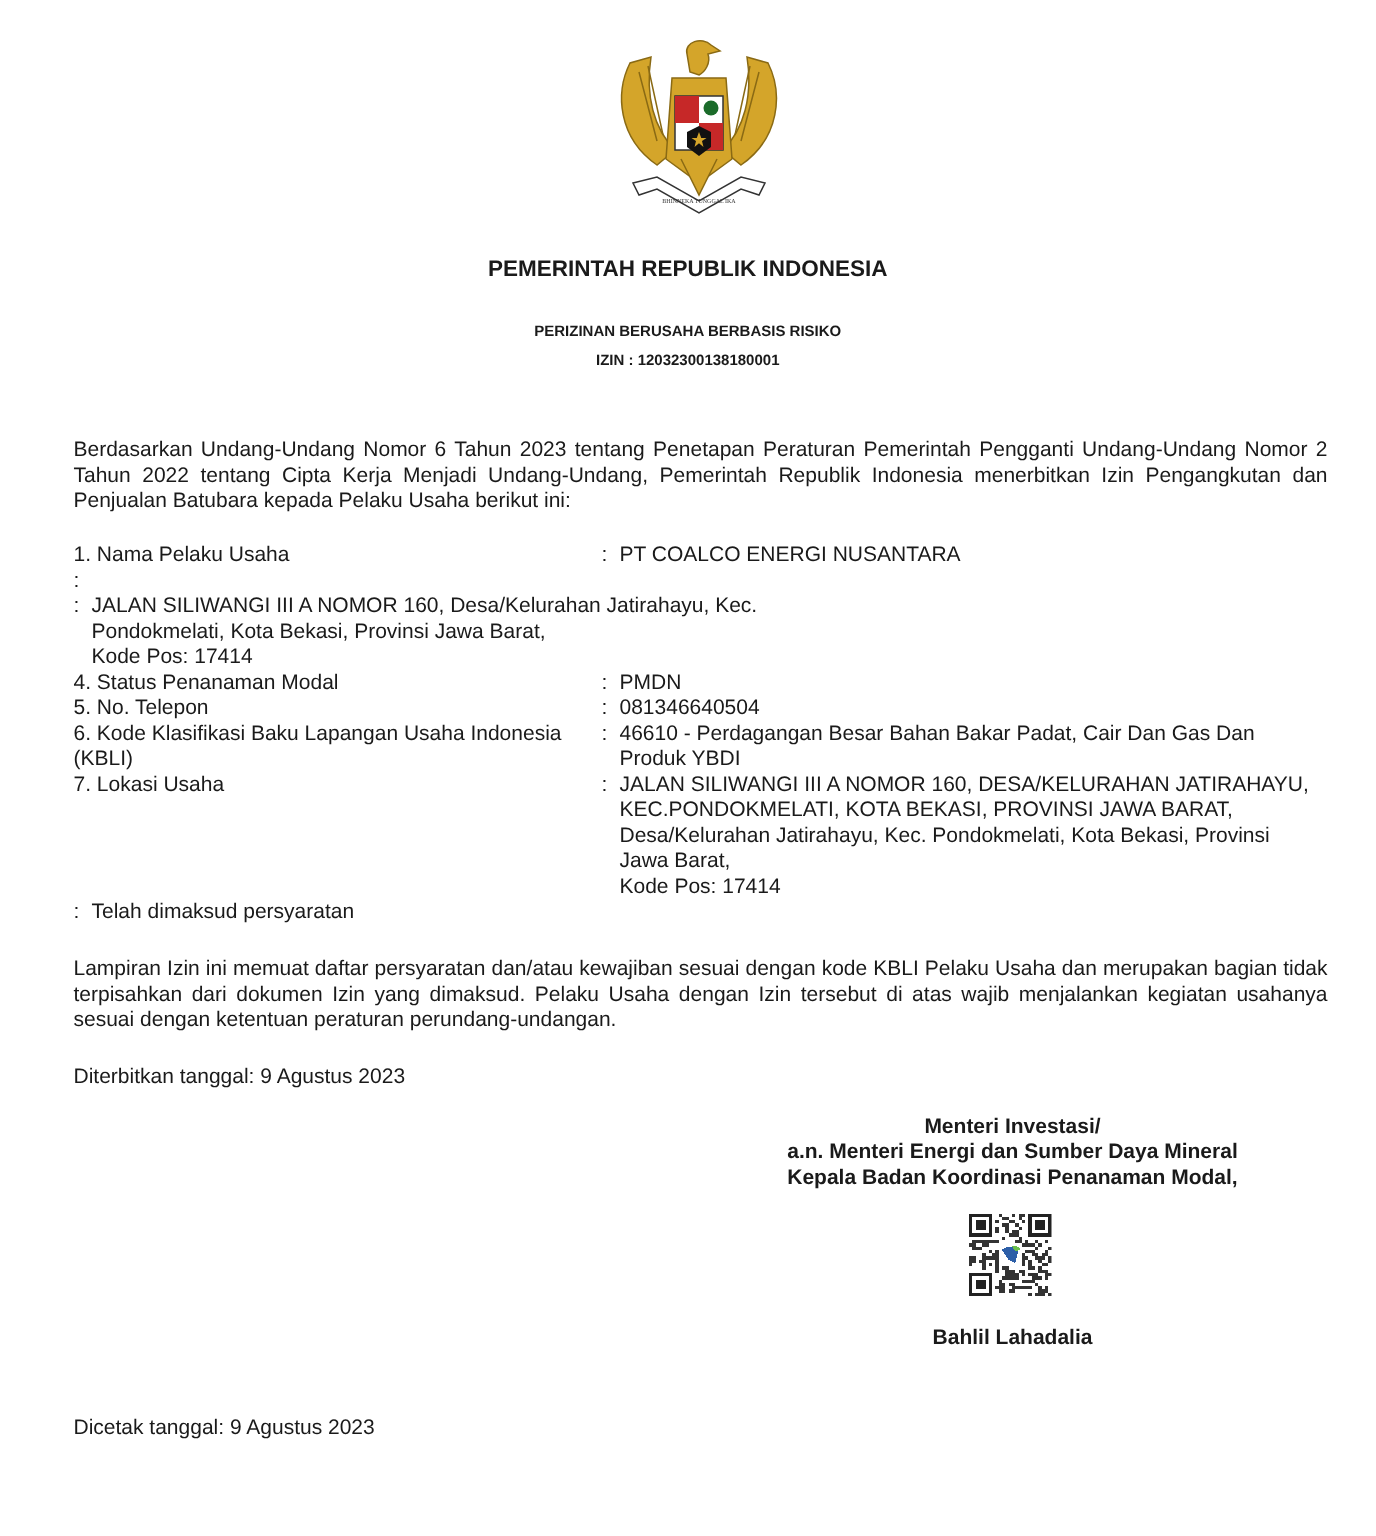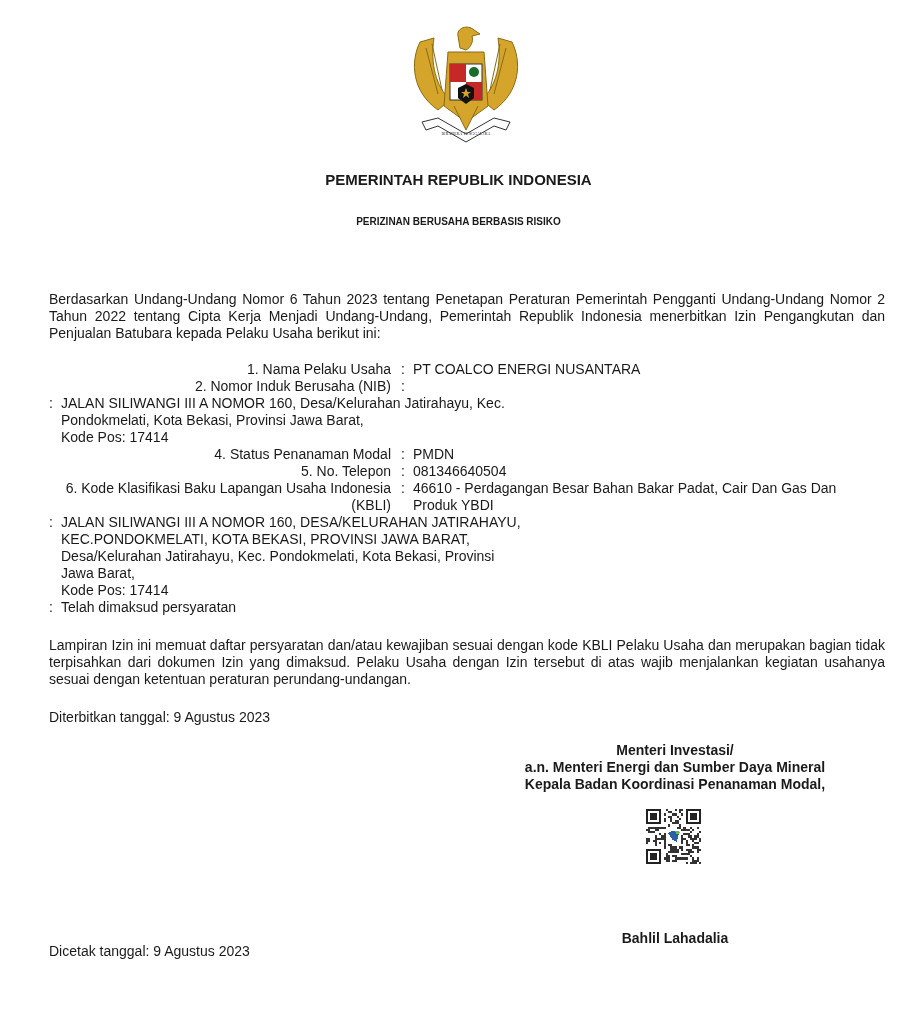--- a/index.html
+++ b/index.html
@@ -12,27 +12,27 @@
     .h1 { top: 171px; font-size: 15px; }
     .h2 { top: 212px; font-size: 10px; line-height: 19px; }
     .para {
       position: absolute; left: 49px; width: 836px; font-size: 14px; line-height: 17px;
       text-align: justify; text-align-last: left;
     }
     .p1 { top: 291px; }
     .p2 { top: 637px; }
     .items { position: absolute; left: 49px; top: 361px; width: 850px; font-size: 14px; line-height: 17px; }
     .row { display: flex; }
-    .lbl { width: 352px; padding-right: 10px; box-sizing: border-box; text-align: right; }
+    .lbl { width: 352px; padding-right: 10px; box-sizing: border-box; }
     .colon { width: 12px; }
     .val { width: 484px; white-space: pre-line; }
     .issued { position: absolute; left: 49px; top: 709px; font-size: 14px; }
     .sign { position: absolute; left: 500px; top: 742px; width: 350px; text-align: center; font-weight: bold; font-size: 14px; line-height: 17px; }
     .qr { position: absolute; left: 646px; top: 809px; width: 55px; height: 55px; }
-    .signer { position: absolute; left: 500px; top: 930px; width: 350px; text-align: center; font-weight: bold; font-size: 14px; }
+    .signer { position: absolute; left: 500px; top: 883px; width: 350px; text-align: center; font-weight: bold; font-size: 14px; }
     .printed { position: absolute; left: 49px; top: 943px; font-size: 14px; }
   </style>
 </head>
 <body>
 
 <svg class="emblem" viewBox="0 0 116 124">
 
   <path d="M12 20 C2 40, 4 70, 30 88 L42 78 C28 64, 22 42, 26 16 Z" fill="#d4a52a" stroke="#8a6a14" stroke-width="1"></path>
   <path d="M104 20 C114 40, 112 70, 86 88 L74 78 C88 64, 94 42, 90 16 Z" fill="#d4a52a" stroke="#8a6a14" stroke-width="1"></path>
   <path d="M18 26 L30 72 M24 22 L34 68 M98 26 L86 72 M92 22 L82 68" stroke="#8a6a14" stroke-width="1"></path>
@@ -50,32 +50,32 @@
 
   <path d="M46 84 L58 108 L70 84" fill="#d4a52a" stroke="#8a6a14" stroke-width="1"></path>
 
   <path d="M14 100 L30 96 L58 112 L86 96 L102 100 L98 108 L86 104 L58 120 L30 104 L18 108 Z" fill="#ffffff" stroke="#333" stroke-width="1"></path>
   <text x="58" y="113" font-size="4" text-anchor="middle" font-family="Liberation Serif, serif" fill="#333">BHINNEKA TUNGGAL IKA</text>
 </svg>
 
 <div class="center h1">PEMERINTAH REPUBLIK INDONESIA</div>
 <div class="center h2">
   <div>PERIZINAN BERUSAHA BERBASIS RISIKO</div>
+  <div>IZIN : 12032300138180001</div>
 </div>
 
 <div class="para p1">Berdasarkan Undang-Undang Nomor 6 Tahun 2023 tentang Penetapan Peraturan Pemerintah Pengganti Undang-Undang Nomor 2 Tahun 2022 tentang Cipta Kerja Menjadi Undang-Undang, Pemerintah Republik Indonesia menerbitkan Izin Pengangkutan dan Penjualan Batubara kepada Pelaku Usaha berikut ini:</div>
 
 <div class="items" id="items">
     <div class="row">
       <div class="lbl">1. Nama Pelaku Usaha</div>
       <div class="colon">:</div>
       <div class="val">PT COALCO ENERGI NUSANTARA</div>
     </div>
     <div class="row">
-      <div class="lbl">2. Nomor Induk Berusaha (NIB)</div>
       <div class="colon">:</div>
     </div>
     <div class="row">
       <div class="colon">:</div>
       <div class="val">JALAN SILIWANGI III A NOMOR 160, Desa/Kelurahan Jatirahayu, Kec.
 Pondokmelati, Kota Bekasi, Provinsi Jawa Barat,
 Kode Pos: 17414</div>
     </div>
     <div class="row">
       <div class="lbl">4. Status Penanaman Modal</div>
@@ -87,20 +87,21 @@
       <div class="colon">:</div>
       <div class="val">081346640504</div>
     </div>
     <div class="row">
       <div class="lbl">6. Kode Klasifikasi Baku Lapangan Usaha Indonesia (KBLI)</div>
       <div class="colon">:</div>
       <div class="val">46610 - Perdagangan Besar Bahan Bakar Padat, Cair Dan Gas Dan
 Produk YBDI</div>
     </div>
     <div class="row">
+      <div class="lbl">7. Lokasi Usaha</div>
       <div class="colon">:</div>
       <div class="val">JALAN SILIWANGI III A NOMOR 160, DESA/KELURAHAN JATIRAHAYU,
 KEC.PONDOKMELATI, KOTA BEKASI, PROVINSI JAWA BARAT,
 Desa/Kelurahan Jatirahayu, Kec. Pondokmelati, Kota Bekasi, Provinsi
 Jawa Barat,
 Kode Pos: 17414</div>
     </div>
     <div class="row">
       <div class="colon">:</div>
       <div class="val">Telah dimaksud persyaratan</div>

